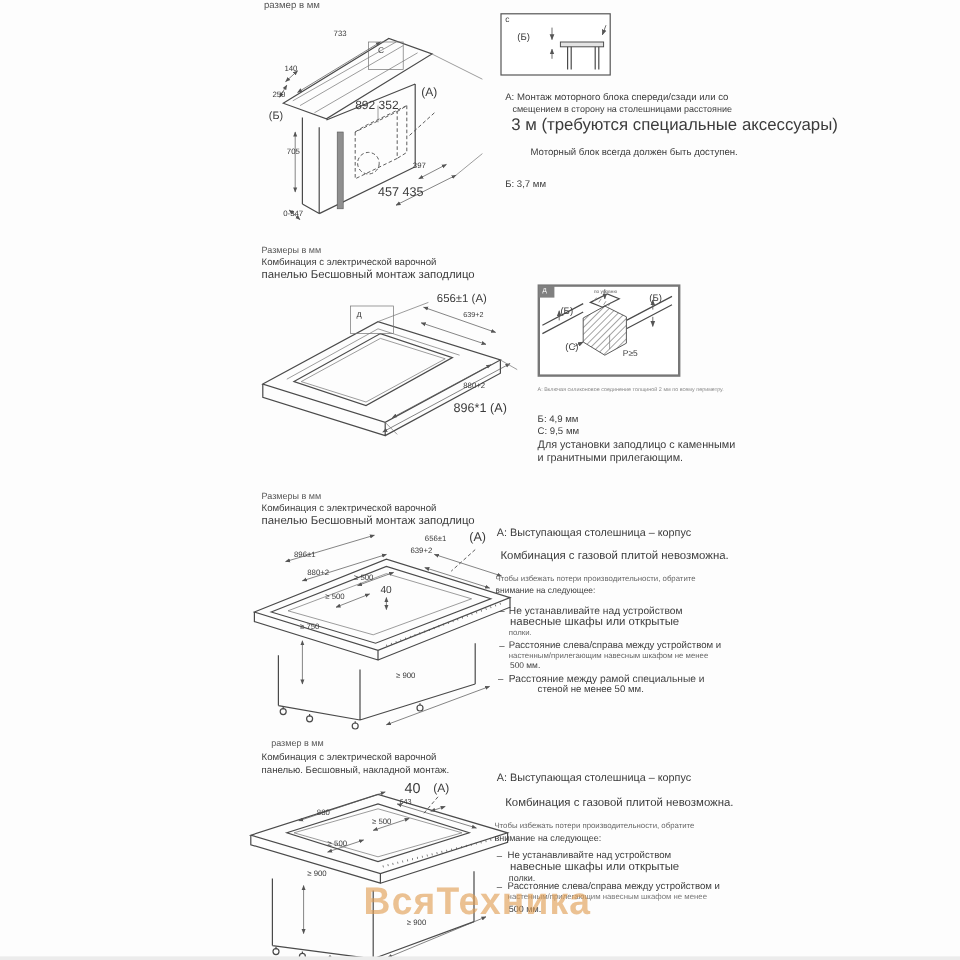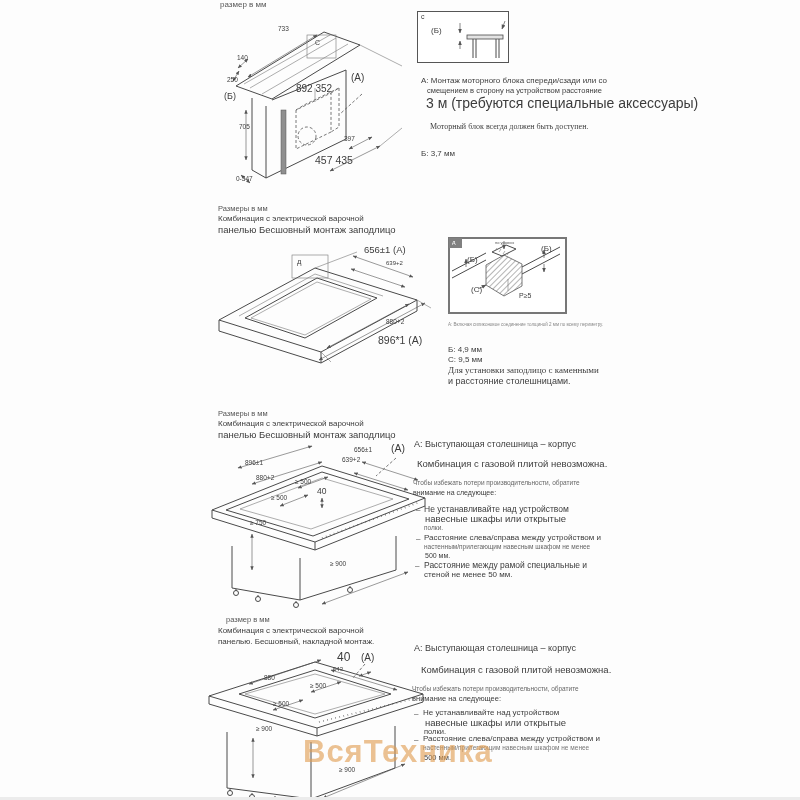--- a/index.html
+++ b/index.html
@@ -162,23 +162,23 @@
       <span class="lbl" style="left: 351px; top: 73px; font-size: 10px;">(А)</span>
       <span class="lbl" style="left: 344px; top: 136px; font-size: 6.5px;">397</span>
       <span class="lbl" style="left: 315px; top: 155px; font-size: 10.5px;">457 435</span>
     </div>
   <div class="layer">
       <span class="lbl" style="left: 421px; top: 13px; font-size: 7px;">c</span>
       <span class="lbl" style="left: 431px; top: 27px; font-size: 8px;">(Б)</span>
     </div>
   <div class="layer">
       <span class="lbl" style="left: 421px; top: 77px; font-size: 8px;">А: Монтаж моторного блока спереди/сзади или со</span>
-      <span class="lbl" style="left: 427px; top: 87px; font-size: 7.5px;">смещением в сторону на устройством расстояние</span>
+      <span class="lbl" style="left: 427px; top: 87px; font-size: 7.5px;">смещением в сторону на столешницами расстояние</span>
       <span class="lbl" style="left: 426px; top: 96px; font-size: 14px;">3 м (требуются специальные аксессуары)</span>
-      <span class="lbl" style="left: 430px; top: 123px; font-size: 8px; font-family: Liberation Serif, serif;">Моторный блок всегда должен быть доступен.</span>
+      <span class="lbl" style="left: 442px; top: 123px; font-size: 8px;">Моторный блок всегда должен быть доступен.</span>
       <span class="lbl" style="left: 421px; top: 150px; font-size: 8px;">Б: 3,7 мм</span>
     </div>
 
   <div class="layer">
       <span class="lbl" style="left: 218px; top: 205px; font-size: 7.5px; color: rgb(85, 85, 85);">Размеры в мм</span>
       <span class="lbl" style="left: 218px; top: 215px; font-size: 8px;">Комбинация с электрической варочной</span>
       <span class="lbl" style="left: 218px; top: 225px; font-size: 9.5px;">панелью Бесшовный монтаж заподлицо</span>
     </div>
   <div class="layer">
       <span class="lbl" style="left: 364px; top: 245px; font-size: 9.5px;">656±1 (А)</span>
@@ -192,22 +192,22 @@
       <span class="lbl" style="left: 495px; top: 241px; font-size: 4px; color: rgb(85, 85, 85);">по уровню</span>
       <span class="lbl" style="left: 541px; top: 245px; font-size: 8px;">(Б)</span>
       <span class="lbl" style="left: 467px; top: 256px; font-size: 8px;">(Б)</span>
       <span class="lbl" style="left: 471px; top: 286px; font-size: 8px;">(С)</span>
       <span class="lbl" style="left: 519px; top: 292px; font-size: 7px;">P≥5</span>
       <span class="lbl" style="left: 448px; top: 323px; font-size: 4.5px; color: rgb(136, 136, 136);">А: Включая силиконовое соединение толщиной 2 мм по всему периметру.</span>
     </div>
   <div class="layer">
       <span class="lbl" style="left: 448px; top: 346px; font-size: 8px;">Б: 4,9 мм</span>
       <span class="lbl" style="left: 448px; top: 356px; font-size: 8px;">С: 9,5 мм</span>
-      <span class="lbl" style="left: 448px; top: 366px; font-size: 9px; font-family: Liberation Serif, serif;">Для установки заподлицо с каменными</span>
-      <span class="lbl" style="left: 448px; top: 377px; font-size: 9px;">и расстояние столешницами.</span>
+      <span class="lbl" style="left: 448px; top: 366px; font-size: 9px;">Для установки заподлицо с каменными</span>
+      <span class="lbl" style="left: 448px; top: 377px; font-size: 9px;">и гранитными прилегающим.</span>
     </div>
 
   <div class="layer">
       <span class="lbl" style="left: 218px; top: 410px; font-size: 7.5px; color: rgb(85, 85, 85);">Размеры в мм</span>
       <span class="lbl" style="left: 218px; top: 420px; font-size: 8px;">Комбинация с электрической варочной</span>
       <span class="lbl" style="left: 218px; top: 430px; font-size: 9.5px;">панелью Бесшовный монтаж заподлицо</span>
     </div>
   <div class="layer">
       <span class="lbl" style="left: 354px; top: 447px; font-size: 6.5px;">656±1</span>
       <span class="lbl" style="left: 391px; top: 443px; font-size: 10.5px;">(А)</span>
@@ -228,21 +228,21 @@
       <span class="lbl" style="left: 416px; top: 506px; font-size: 8px;">–</span>
       <span class="lbl" style="left: 424px; top: 505px; font-size: 8.5px;">Не устанавливайте над устройством</span>
       <span class="lbl" style="left: 425px; top: 514px; font-size: 9.5px;">навесные шкафы или открытые</span>
       <span class="lbl" style="left: 424px; top: 525px; font-size: 6.5px; color: rgb(102, 102, 102);">полки.</span>
       <span class="lbl" style="left: 416px; top: 535px; font-size: 8px;">–</span>
       <span class="lbl" style="left: 424px; top: 534px; font-size: 8px;">Расстояние слева/справа между устройством и</span>
       <span class="lbl" style="left: 424px; top: 544px; font-size: 6.5px; color: rgb(102, 102, 102);">настенным/прилегающим навесным шкафом не менее</span>
       <span class="lbl" style="left: 425px; top: 552px; font-size: 7px;">500 мм.</span>
       <span class="lbl" style="left: 415px; top: 562px; font-size: 8px;">–</span>
       <span class="lbl" style="left: 424px; top: 561px; font-size: 8.5px;">Расстояние между рамой специальные и</span>
-      <span class="lbl" style="left: 424px; top: 571px; font-size: 8px;">стеной не менее 50 мм.</span>
+      <span class="lbl" style="left: 448px; top: 571px; font-size: 8px;">стеной не менее 50 мм.</span>
     </div>
 
   <div class="layer">
       <span class="lbl" style="left: 226px; top: 616px; font-size: 7.5px; color: rgb(85, 85, 85);">размер в мм</span>
       <span class="lbl" style="left: 218px; top: 627px; font-size: 8px;">Комбинация с электрической варочной</span>
       <span class="lbl" style="left: 218px; top: 638px; font-size: 8px;">панелью. Бесшовный, накладной монтаж.</span>
     </div>
   <div class="layer">
       <span class="lbl" style="left: 337px; top: 651px; font-size: 12px;">40</span>
       <span class="lbl" style="left: 361px; top: 653px; font-size: 10px;">(А)</span>

